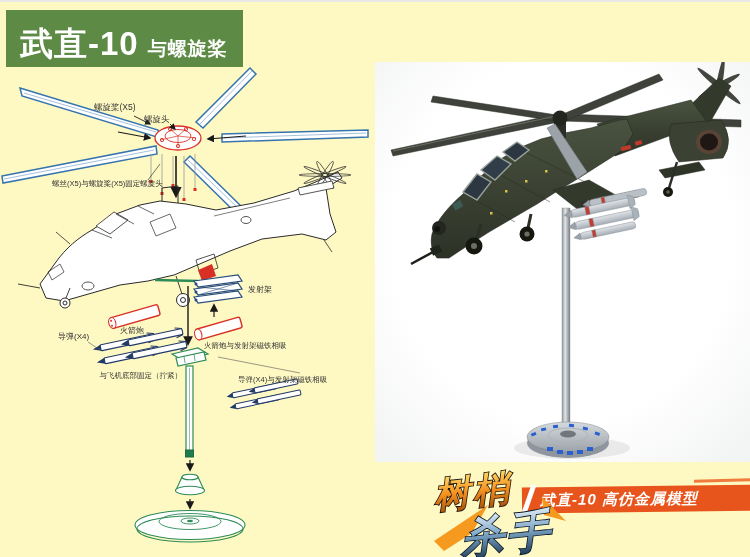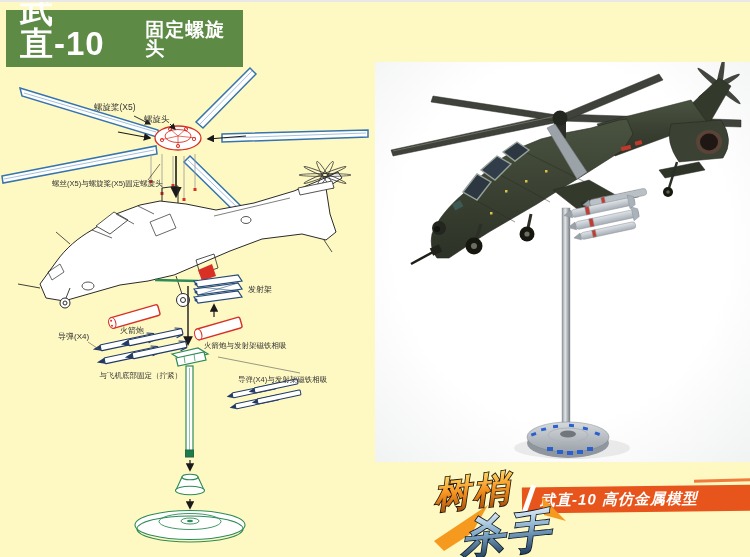--- a/index.html
+++ b/index.html
@@ -54,21 +54,21 @@
     paint-order:stroke fill;
   }
 </style>
 </head>
 <body>
 
 <div class="page">
 
   <div class="title-banner">
     <span class="title-model">武直-10</span>
-    <span class="title-sub">固定螺旋头</span>
+    <span class="title-sub">与螺旋桨</span>
   </div>
 
   <svg class="diagram-svg" viewBox="0 0 375 497">
     <defs>
       <marker id="arw" viewBox="0 0 10 10" refX="8" refY="5" markerWidth="7" markerHeight="7" orient="auto-start-reverse">
         <path d="M0,0 L10,5 L0,10 Z" fill="#1a1a1a"></path>
       </marker>
     </defs>
 
     <g fill="#ffffff" stroke="#3674ad" stroke-width="1.5">

